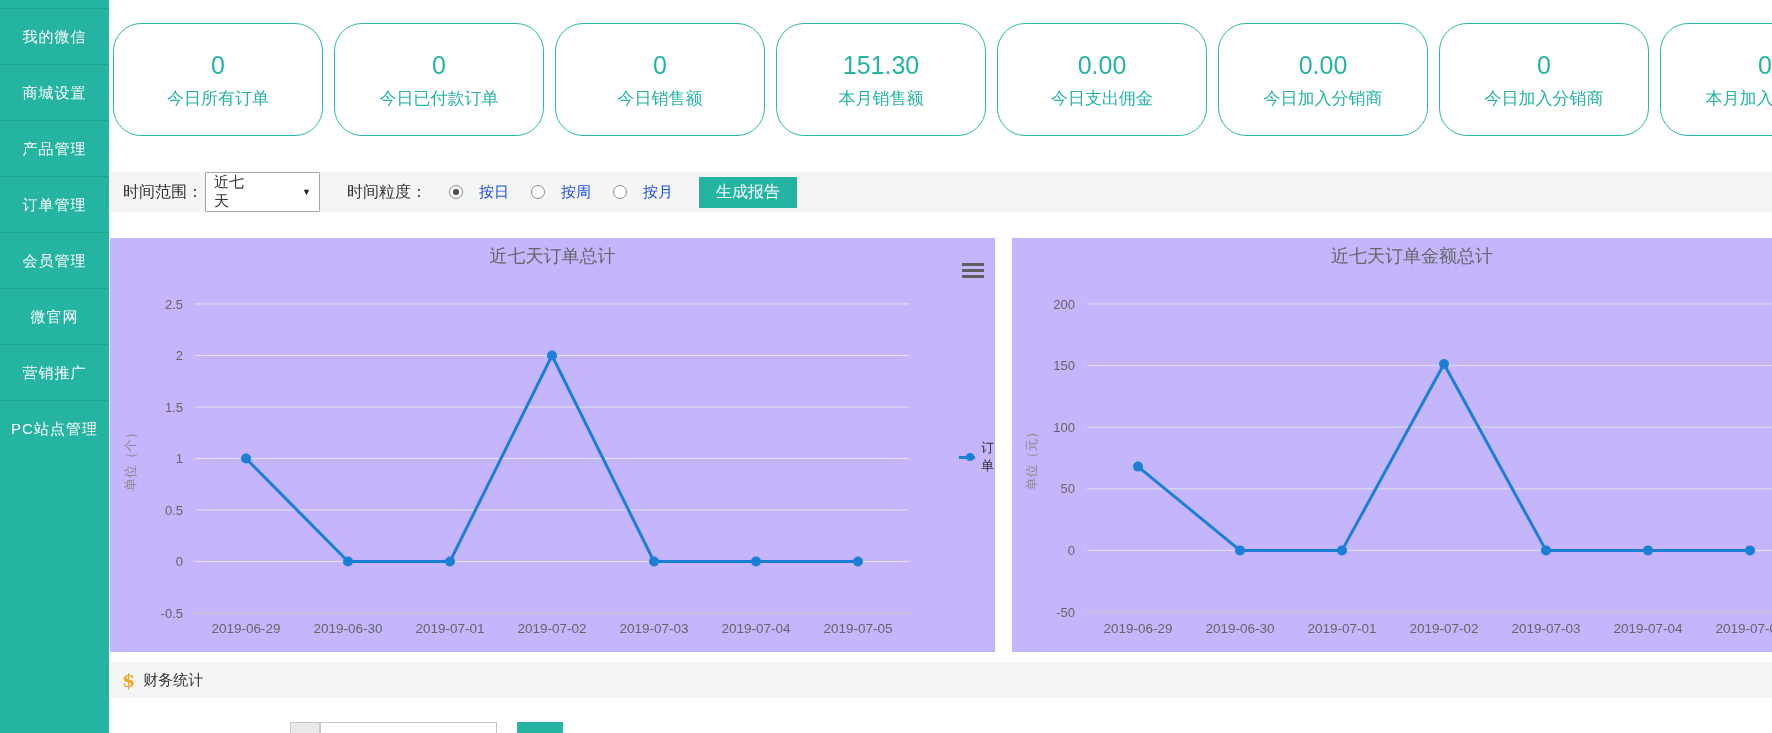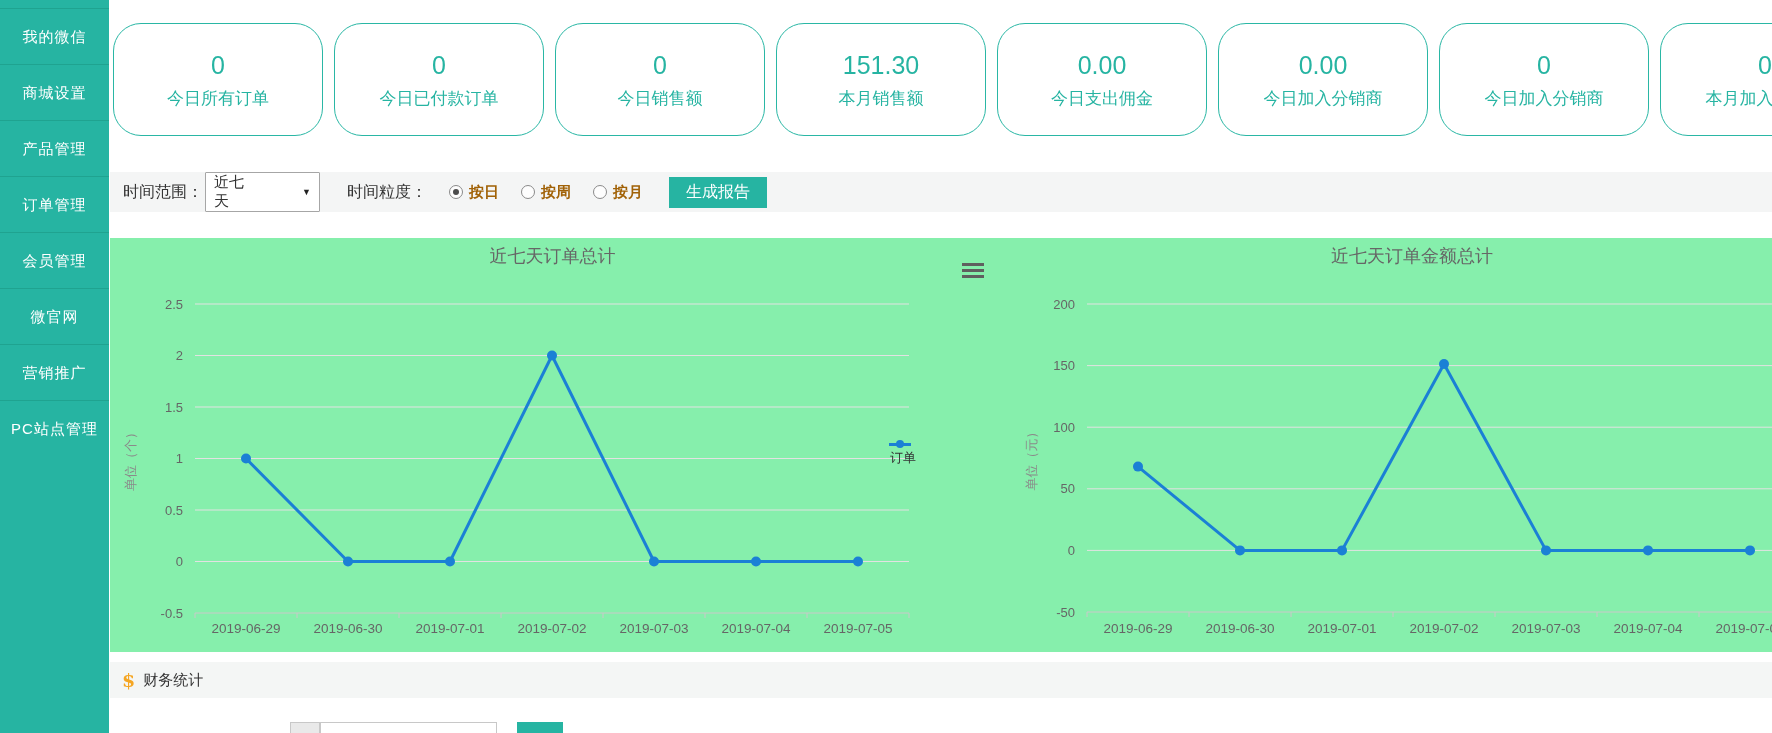--- a/index.html
+++ b/index.html
@@ -49,47 +49,47 @@
   .radio-group { display:flex; align-items:center; }
   .radio-item { display:flex; align-items:center; margin-left:22px; cursor:pointer; }
   .radio-circle {
     width:14px; height:14px; border-radius:50%;
     border:1px solid #8a8a8a; background:#fdfdfd; position:relative; box-sizing:border-box;
   }
   .radio-circle.checked::after {
     content:""; position:absolute; left:3px; top:3px; right:3px; bottom:3px;
     border-radius:50%; background:#4c4c4c;
   }
-  .radio-text { font-size:15px; color:#a16207; margin-left:6px;font-weight:bold; }
+  .radio-text { font-size:15px; color:#1d4ed8; margin-left:16px; }
   .generate-btn {
     margin-left:26px; height:31px; padding:0 17px;
     background:#26b4a2; color:#fff; font-size:16px;
     border:none; cursor:pointer; display:flex; align-items:center;
   }
   
   .chart-panel {
     position:absolute; top:238px; height:414px;
-    background:#86efac; overflow:hidden;padding-left:44px;
+    background:#c4b5fd; overflow:hidden;
   }
   .chart-panel.left  { left:110px;  width:885px; }
   .chart-panel.right { left:1012px; width:760px; }
   .chart-title {
     position:absolute; top:6px; left:0; text-align:center;
     font-size:18px; color:#666;
   }
   .chart-panel.left  .chart-title { width:885px; }
   .chart-panel.right .chart-title { width:800px; }
   .hamburger {
     position:absolute; left:852px; top:25px; width:22px; cursor:pointer;
   }
   .hamburger span { display:block; height:3px; background:#5f5f5f; margin-bottom:3px; }
   .chart-svg { position:absolute; left:0; top:0; }
   .legend {
-    position:absolute; left:774px; top:201px;
-    display:flex; align-items:center; cursor:pointer;flex-direction:column;
+    position:absolute; left:849px; top:201px;
+    display:flex; align-items:center; cursor:pointer;
   }
   .legend-marker { position:relative; width:22px; height:10px; }
   .legend-marker .lm-line {
     position:absolute; left:0; right:0; top:3.5px; height:3px; background:#1b80d5;
   }
   .legend-marker .lm-dot {
     position:absolute; left:7px; top:1px; width:8px; height:8px;
     border-radius:50%; background:#1b80d5;
   }
   .legend-text { font-size:13px; color:#333; margin-left:6px; }

